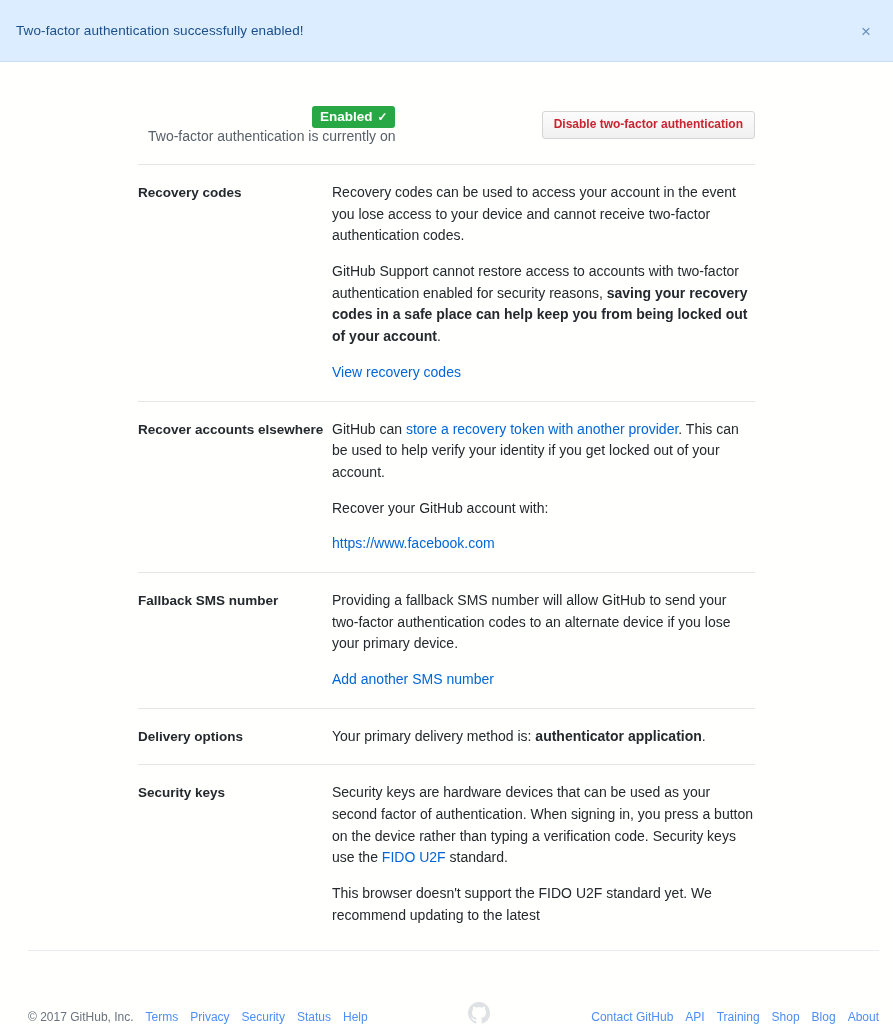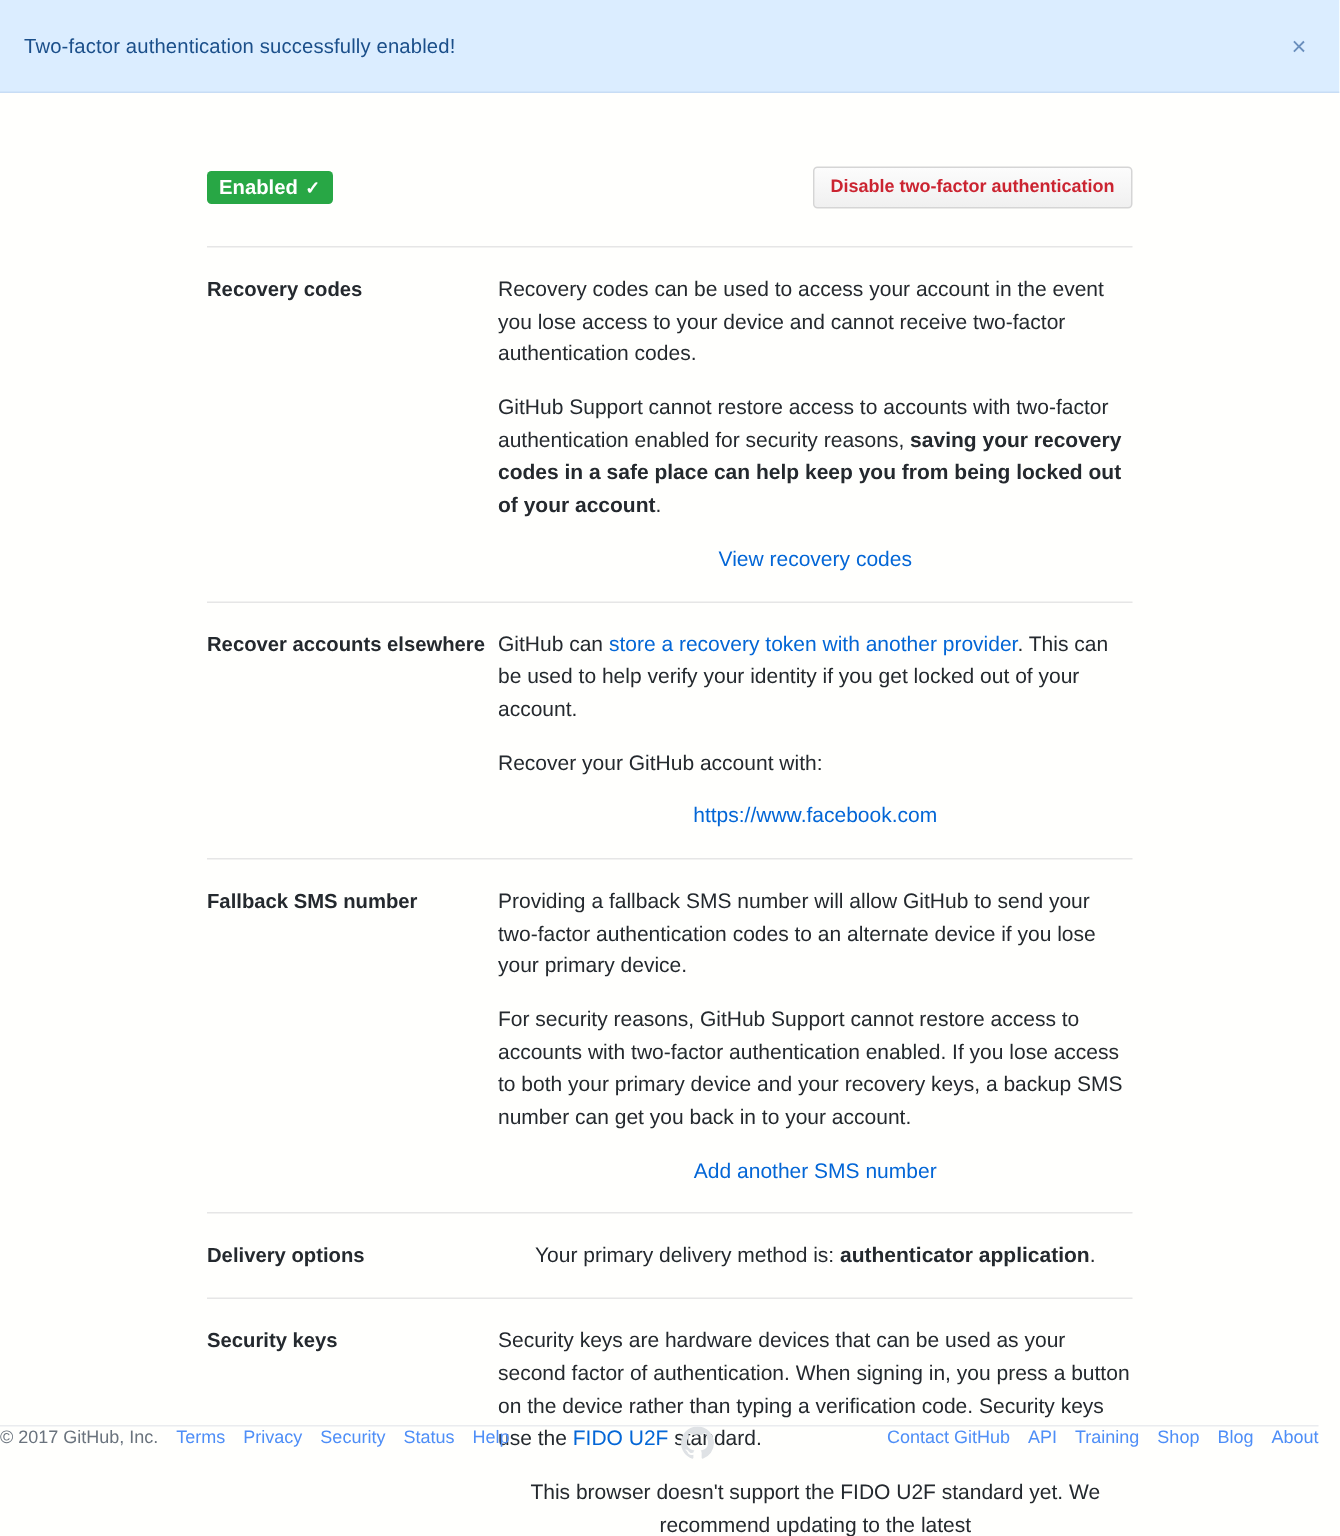--- a/index.html
+++ b/index.html
@@ -132,47 +132,46 @@
     flex: 1 1 auto;
     font-size: 14px;
     line-height: 1.55;
     color: #24292e;
   }
   .sec-body p {
     margin: 0 0 14px 0;
   }
   .sec-body p:last-child {
     margin-bottom: 0;
-    text-align: center;
   }
   .sec-body a, .link {
     color: #0366d6;
     text-decoration: none;
   }
   .sec-body strong {
     font-weight: bold;
     color: #24292e;
   }
   .action-link {
     display: inline-block;
     color: #0366d6;
     text-decoration: none;
     font-size: 14px;
   }
 
   
   .footer {
     position: absolute;
-    left: 0;
+    left: 28px;
     right: 14px;
     bottom: 0;
     height: 74px;
     border-top: 1px solid #eaecef;
     display: flex;
-    align-items: flex-start;
+    align-items: flex-end;
     font-size: 12px;
     color: #6a737d;
   }
   .footer-left {
     display: flex;
     align-items: center;
     gap: 12px;
     flex: 0 0 auto;
   }
   .footer-copy { color: #6a737d; }
@@ -206,20 +205,21 @@
 <div class="page">
   <div class="wrap">
     <div class="content">
 
       <div class="status-row">
         <div class="status-left">
           <span class="badge-enabled">
             <span>Enabled</span>
             <span class="badge-check">✓</span>
           </span>
+          <span class="status-desc">Two-factor authentication is currently on</span>
         </div>
         <button class="btn-disable">Disable two-factor authentication</button>
       </div>
 
       <div class="section">
         <div class="sec-title">Recovery codes</div>
         <div class="sec-body">
           <p>Recovery codes can be used to access your account in the event you lose access to your device and cannot receive two-factor authentication codes.</p>
           <p><span>GitHub Support cannot restore access to accounts with two-factor authentication enabled for security reasons, </span><strong>saving your recovery codes in a safe place can help keep you from being locked out of your account</strong><span>.</span></p>
           <p><a href="#" class="action-link">View recovery codes</a></p>
@@ -232,21 +232,20 @@
           <p><span>GitHub can </span><a href="#">store a recovery token with another provider</a><span>. This can be used to help verify your identity if you get locked out of your account.</span></p>
           <p>Recover your GitHub account with:</p>
           <p><a href="#" class="action-link">https://www.facebook.com</a></p>
         </div>
       </div>
 
       <div class="section">
         <div class="sec-title">Fallback SMS number</div>
         <div class="sec-body">
           <p>Providing a fallback SMS number will allow GitHub to send your two-factor authentication codes to an alternate device if you lose your primary device.</p>
-          <p>For security reasons, GitHub Support cannot restore access to accounts with two-factor authentication enabled. If you lose access to both your primary device and your recovery keys, a backup SMS number can get you back in to your account.</p>
           <p><a href="#" class="action-link">Add another SMS number</a></p>
         </div>
       </div>
 
       <div class="section">
         <div class="sec-title">Delivery options</div>
         <div class="sec-body">
           <p><span>Your primary delivery method is: </span><strong>authenticator application</strong><span>.</span></p>
         </div>
       </div>

